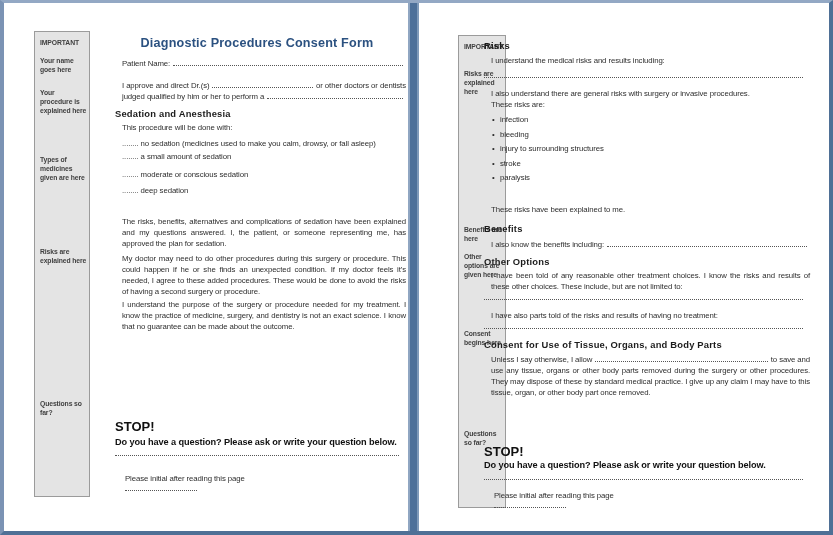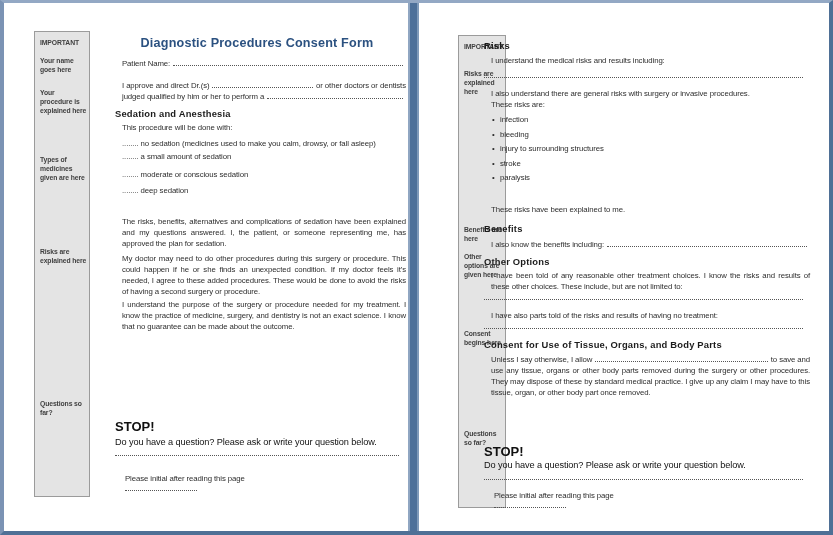--- a/index.html
+++ b/index.html
@@ -16,21 +16,21 @@
   .sb1{left:30px;top:28px;width:56px;height:466px;}
   .sb2{left:454px;top:32px;width:48px;height:473px;}
   .sb-note{position:absolute;left:5px;right:2px;font-size:6.8px;line-height:1.3;font-weight:bold;color:#3f3f3f;letter-spacing:-0.1px;}
   .abs{position:absolute;box-sizing:border-box;}
   .p1x{left:111px;width:284px;}
   .p2x{left:480px;width:319px;}
   .title{font-size:12.6px;font-weight:bold;color:#2b5180;text-align:center;letter-spacing:0.2px;}
   .body-t{font-size:7.8px;line-height:11px;color:#2e2e2e;letter-spacing:-0.1px;margin-left:7px;}
   .heading{font-size:9.4px;font-weight:bold;color:#1c1c1c;letter-spacing:0.2px;}
   .stop{font-size:13px;font-weight:bold;color:#111;}
-  .q{font-size:9.2px;font-weight:normal;color:#111;letter-spacing:-0.1px;}
+  .q{font-size:9.2px;font-weight:bold;color:#111;letter-spacing:-0.1px;}
   .fill-row{display:flex;align-items:baseline;}
   .dotfill{flex:1 1 auto;border-bottom:1.3px dotted #555;height:0.72em;margin:0 3px;min-width:20px;}
   .dotfill.fixed{flex:0 0 auto;}
   .dotline{border-bottom:1.3px dotted #555;height:1px;}
   .bullets div{position:relative;padding-left:9px;}
   .bullets div::before{content:"\2022";position:absolute;left:1px;top:0;}
   .centered{justify-content:center;flex-direction:column;}
   .just{text-align:justify;}
 </style>
 </head>

